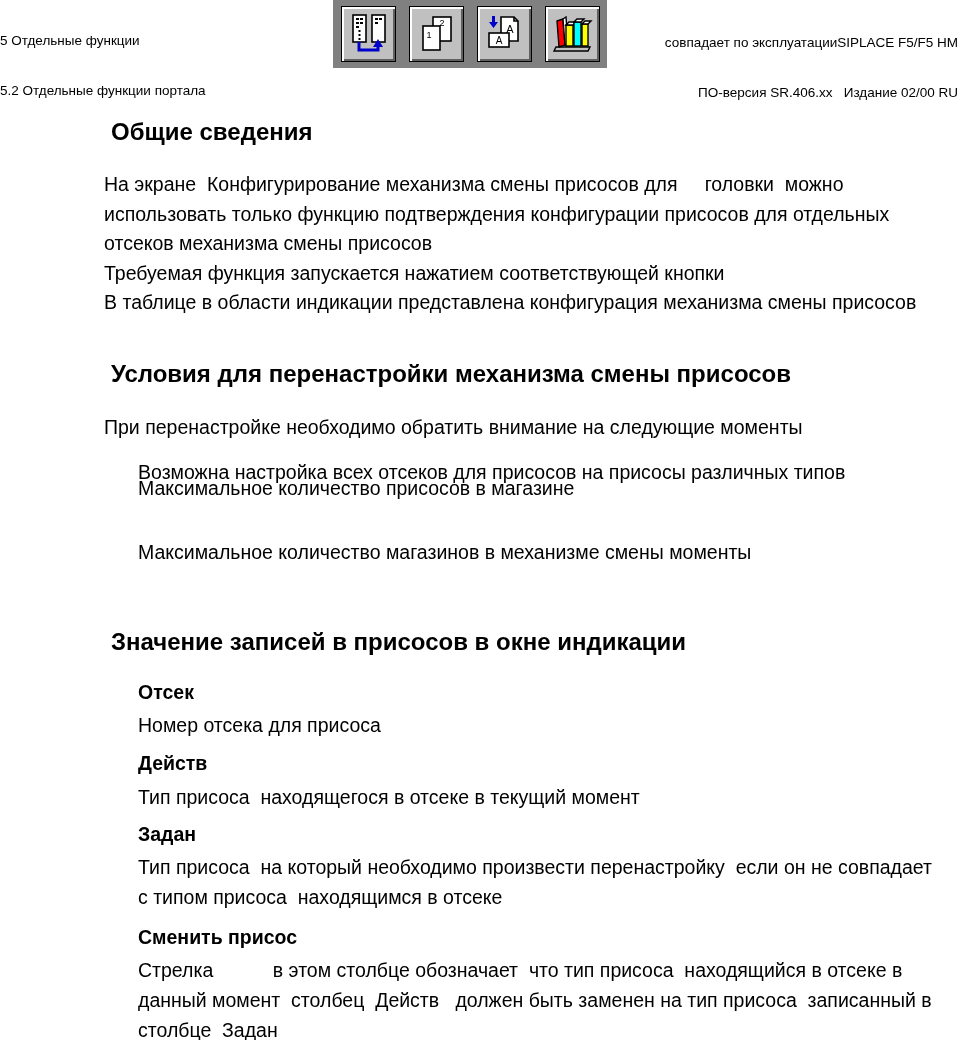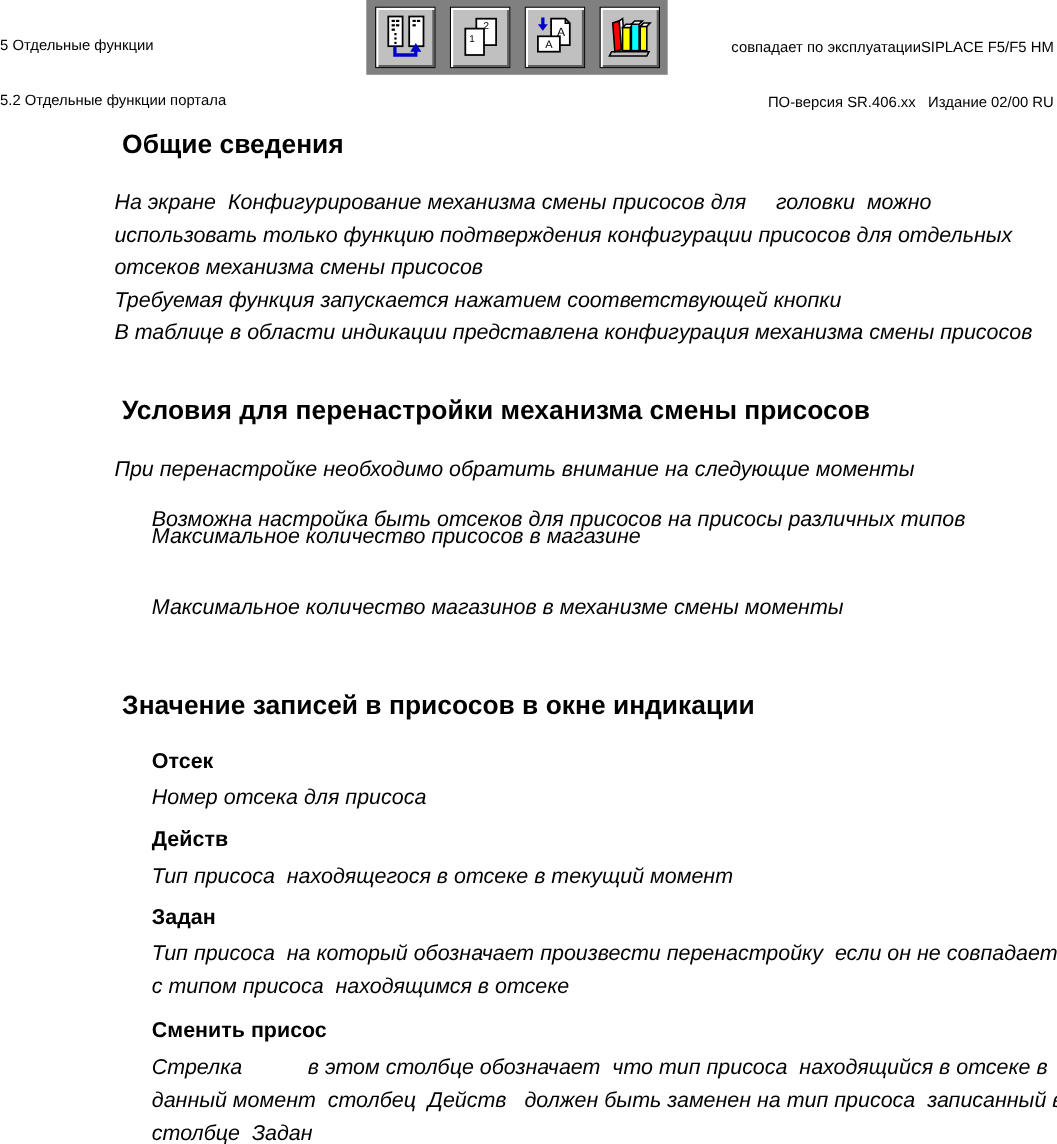--- a/index.html
+++ b/index.html
@@ -34,21 +34,21 @@
     background: #c0c0c0;
     border: 1px solid #000000;
     box-shadow: inset 2px 2px 0 #ffffff, inset -2px -2px 0 #606060;
     display: flex; align-items: center; justify-content: center;
     padding: 0; cursor: pointer;
   }
   .tb-btn svg { display: block; }
 
   
   .h1 { font-size: 24px; font-weight: bold; }
-  .body-txt { font-size: 19.5px; line-height: 29.5px; font-style: italic; }
+  .body-txt { font-size: 19.5px; line-height: 29.5px; }
   .term { font-size: 19.5px; font-weight: bold; }
   .lh30 { line-height: 30px; }
 </style>
 </head>
 <body>
 
 <div class="page">
 
   <div class="abs hdr-left">
     <div>5 Отдельные функции</div>
@@ -133,34 +133,34 @@
   <div class="abs body-txt" style="left:104px; top:170px;">На экране  Конфигурирование механизма смены присосов для     головки  можно
 использовать только функцию подтверждения конфигурации присосов для отдельных
 отсеков механизма смены присосов
 Требуемая функция запускается нажатием соответствующей кнопки
 В таблице в области индикации представлена конфигурация механизма смены присосов</div>
 
   <div class="abs h1" style="left:111px; top:360px;">Условия для перенастройки механизма смены присосов</div>
 
   <div class="abs body-txt" style="left:104px; top:413px;">При перенастройке необходимо обратить внимание на следующие моменты</div>
 
-  <div class="abs body-txt" style="left:138px; top:458px;">Возможна настройка быть отсеков для присосов на присосы различных типов</div>
+  <div class="abs body-txt" style="left:138px; top:458px;">Возможна настройка всех отсеков для присосов на присосы различных типов</div>
   <div class="abs body-txt" style="left:138px; top:474px;">Максимальное количество присосов в магазине</div>
   <div class="abs body-txt" style="left:138px; top:538px;">Максимальное количество магазинов в механизме смены моменты</div>
 
   <div class="abs h1" style="left:111px; top:628px;">Значение записей в присосов в окне индикации</div>
 
   <div class="abs term" style="left:138px; top:681px;">Отсек</div>
   <div class="abs body-txt lh30" style="left:138px; top:710px;">Номер отсека для присоса</div>
 
   <div class="abs term" style="left:138px; top:752px;">Действ</div>
   <div class="abs body-txt lh30" style="left:138px; top:782px;">Тип присоса  находящегося в отсеке в текущий момент</div>
 
   <div class="abs term" style="left:138px; top:823px;">Задан</div>
-  <div class="abs body-txt lh30" style="left:138px; top:852px;">Тип присоса  на который обозначает произвести перенастройку  если он не совпадает
+  <div class="abs body-txt lh30" style="left:138px; top:852px;">Тип присоса  на который необходимо произвести перенастройку  если он не совпадает
 с типом присоса  находящимся в отсеке</div>
 
   <div class="abs term" style="left:138px; top:926px;">Сменить присос</div>
   <div class="abs body-txt lh30" style="left:138px; top:955px;">Стрелка           в этом столбце обозначает  что тип присоса  находящийся в отсеке в
 данный момент  столбец  Действ   должен быть заменен на тип присоса  записанный в
 столбце  Задан</div>
 
 </div>
 
 </body></html>

